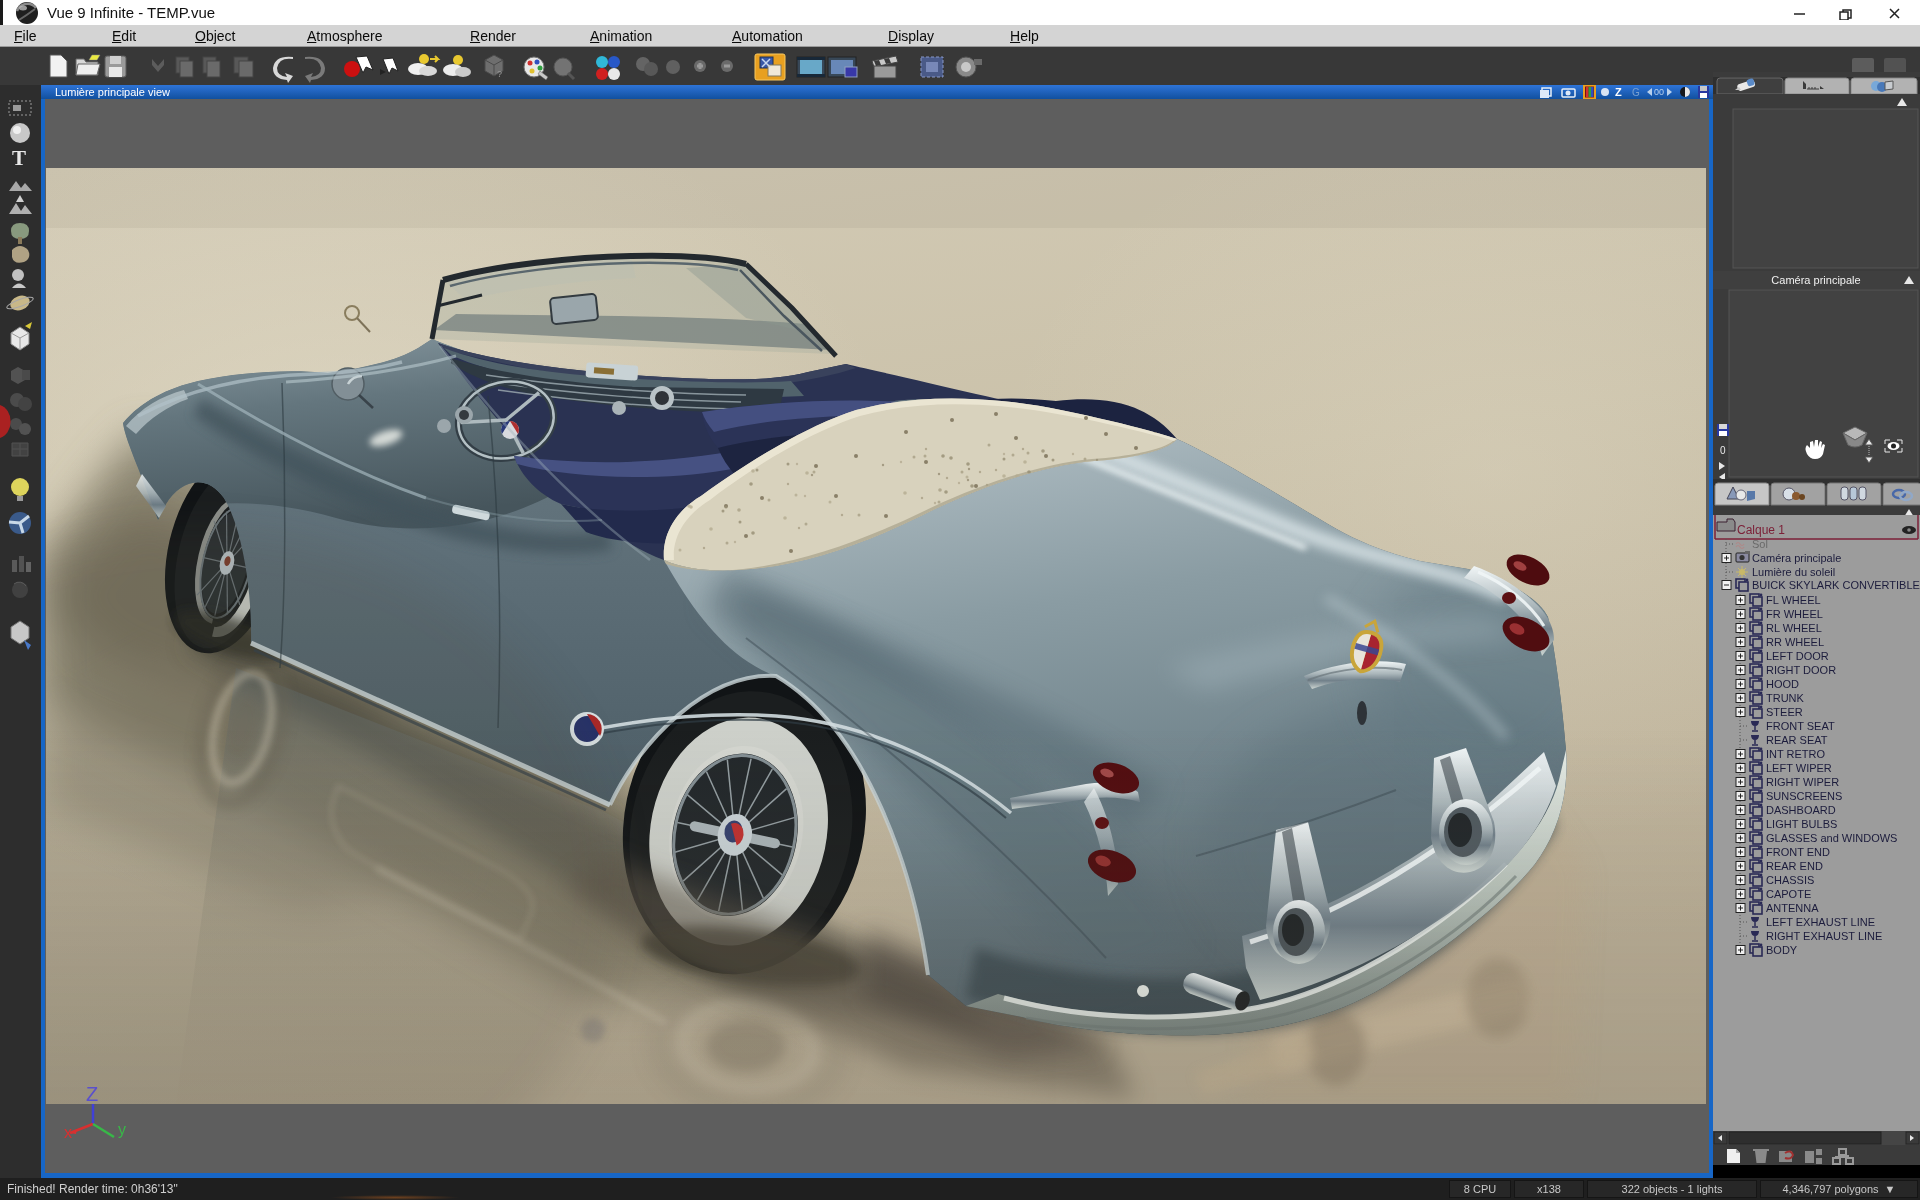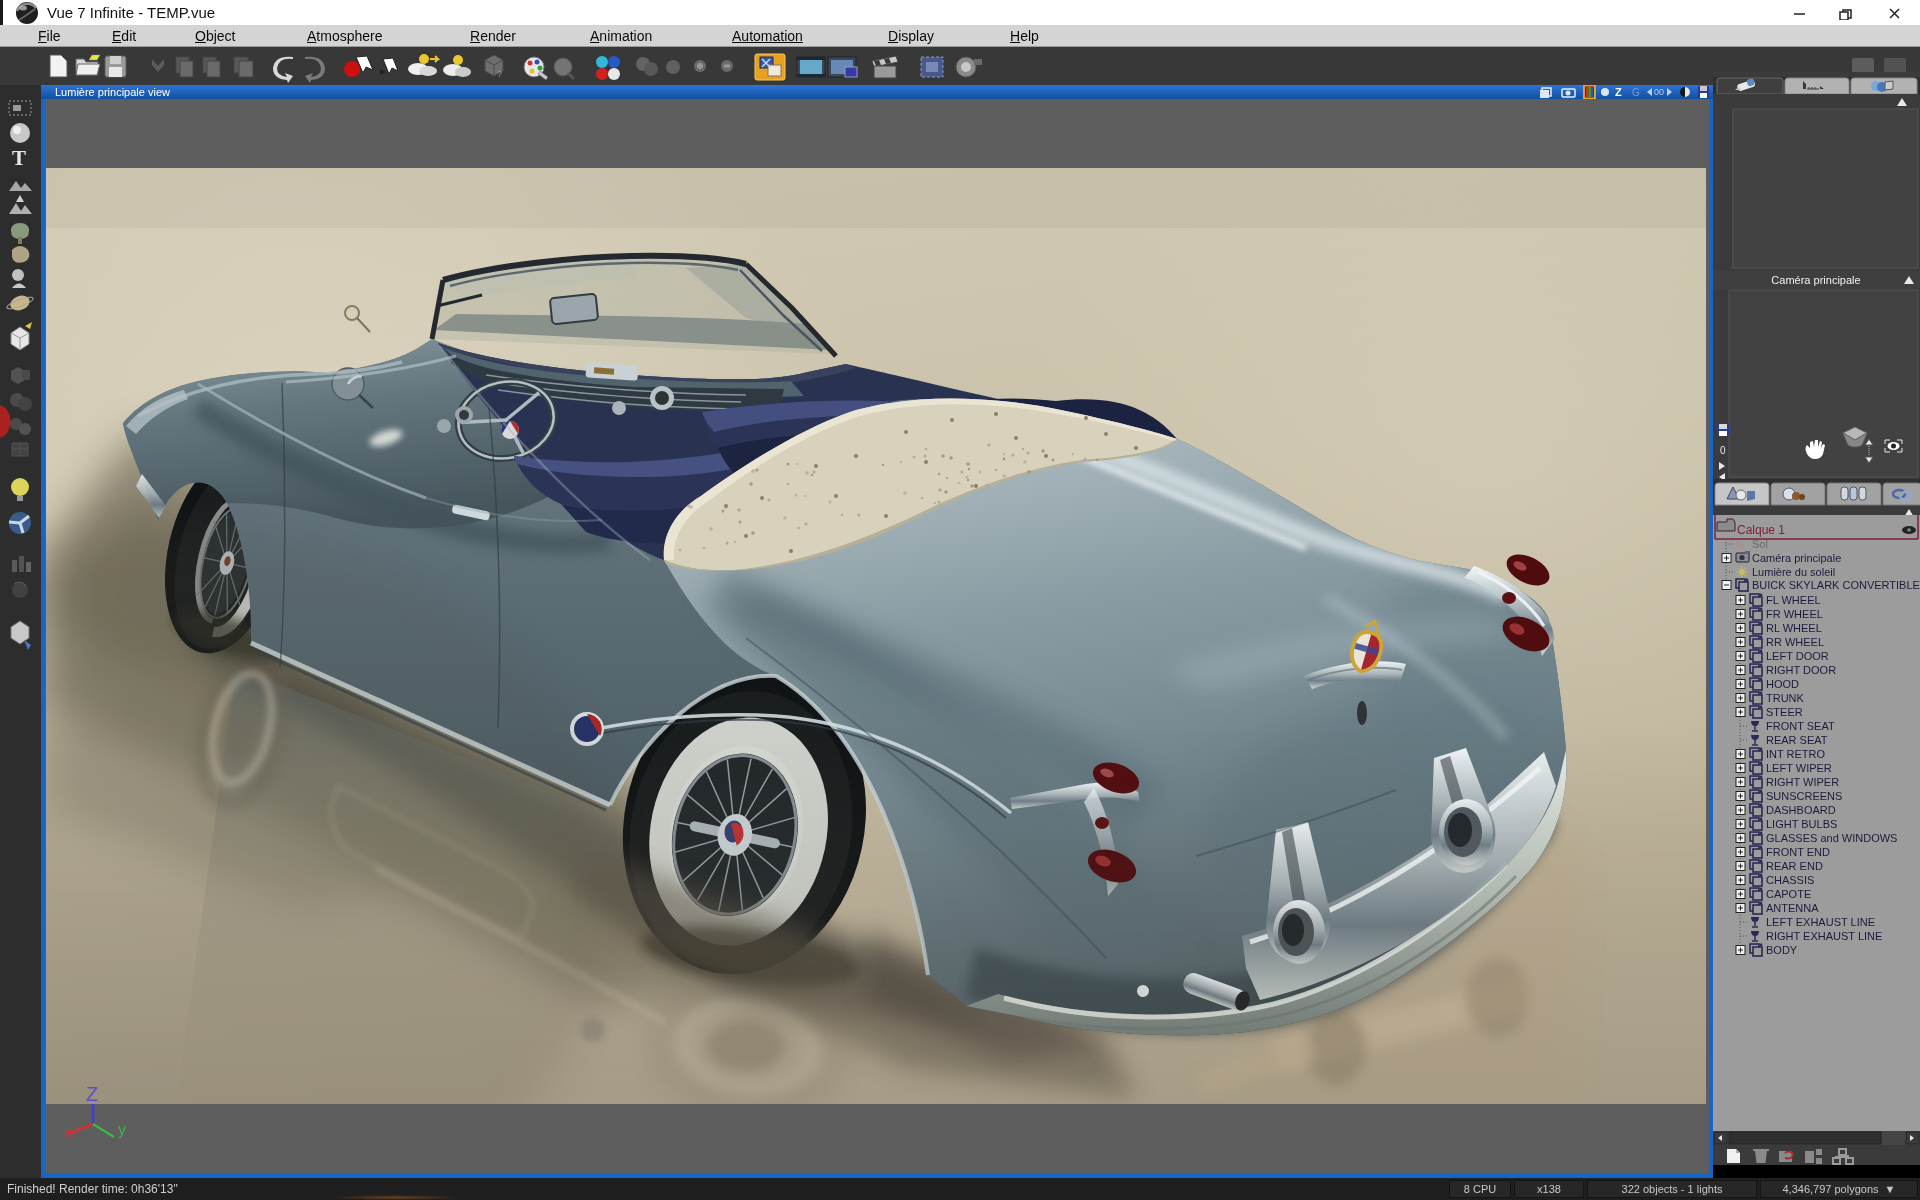--- a/index.html
+++ b/index.html
@@ -38,37 +38,37 @@
     <div class="edge"></div>
   </div>
   <div class="abs" style="left:13px; top:1px;">
     <svg width="28" height="24" viewBox="0 0 28 24" xmlns="http://www.w3.org/2000/svg">
       <circle cx="14" cy="12" r="11" fill="#1f1f1f"></circle>
       <path d="M 4,10 a 11,11 0 0 1 19,-3" stroke="#8a8a8a" stroke-width="2.5" fill="none"></path>
       <path d="M 6,19 q 8,-5 16,-11" stroke="#666" stroke-width="2" fill="none"></path>
       <ellipse cx="10" cy="7" rx="4" ry="2.5" fill="#b8b8b8" opacity="0.8"></ellipse>
     </svg>
   </div>
-  <div class="abs" id="titletext">Vue 7 Infinite - TEMP.vue</div>
+  <div class="abs" id="titletext">Vue 9 Infinite - TEMP.vue</div>
   <div class="abs" style="left:1790px; top:6px; width:120px; height:14px;">
     <svg width="120" height="14" viewBox="0 0 120 14" xmlns="http://www.w3.org/2000/svg">
       <line x1="4" y1="8" x2="15" y2="8" stroke="#222" stroke-width="1.5"></line>
       <rect x="53" y="4" width="8" height="8" fill="none" stroke="#222" stroke-width="1.5"></rect>
       <rect x="50" y="6" width="8" height="8" fill="#fff" stroke="#222" stroke-width="1.5"></rect>
       <path d="M 100,3 l 9,9 m 0,-9 l -9,9" stroke="#222" stroke-width="1.5"></path>
     </svg>
   </div>
   <div class="abs" id="menubar"></div>
-  <div class="menuitem" style="left:38px; top:28px;"><u>F</u>ile</div>
+  <div class="menuitem" style="left:14px; top:28px;"><u>F</u>ile</div>
   <div class="menuitem" style="left:112px; top:28px;text-align:right;"><u>E</u>dit</div>
   <div class="menuitem" style="left:195px; top:28px;text-align:right;"><u>O</u>bject</div>
   <div class="menuitem" style="left:307px; top:28px;"><u>A</u>tmosphere</div>
   <div class="menuitem" style="left:470px; top:28px;"><u>R</u>ender</div>
   <div class="menuitem" style="left:590px; top:28px;"><u>A</u>nimation</div>
-  <div class="menuitem" style="left:732px; top:28px;text-decoration:underline;"><u>A</u>utomation</div>
+  <div class="menuitem" style="left:732px; top:28px;"><u>A</u>utomation</div>
   <div class="menuitem" style="left:888px; top:28px;"><u>D</u>isplay</div>
   <div class="menuitem" style="left:1010px; top:28px;text-align:center;"><u>H</u>elp</div>
   <div class="abs" id="toolbar">
   <svg width="1920" height="38" viewBox="0 0 1920 38" xmlns="http://www.w3.org/2000/svg">
     <g>
 
       <path d="M50,8 h11 l6,6 v16 h-17 z" fill="#f2f2f2" stroke="#555" stroke-width="1"></path>
 
       <path d="M76,12 h8 l2,3 h12 v13 h-22 z" fill="#d8d8d8" stroke="#666"></path>
       <path d="M78,17 h22 l-3,11 h-21 z" fill="#efefef" stroke="#666"></path>

